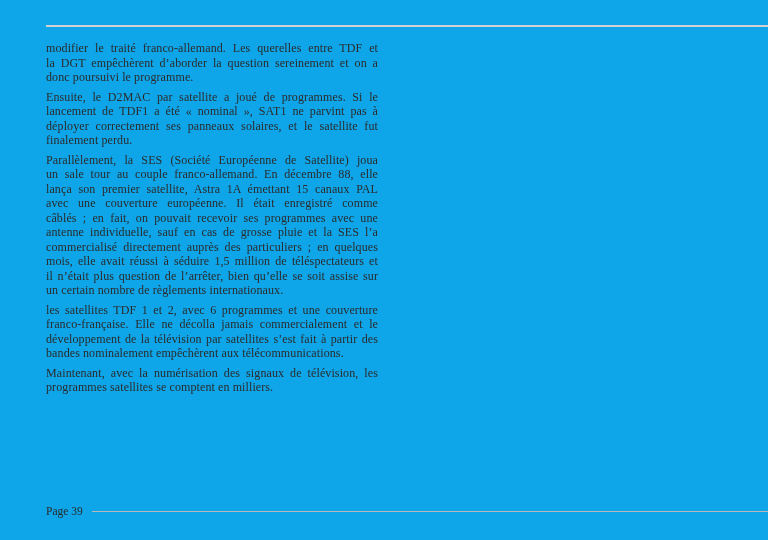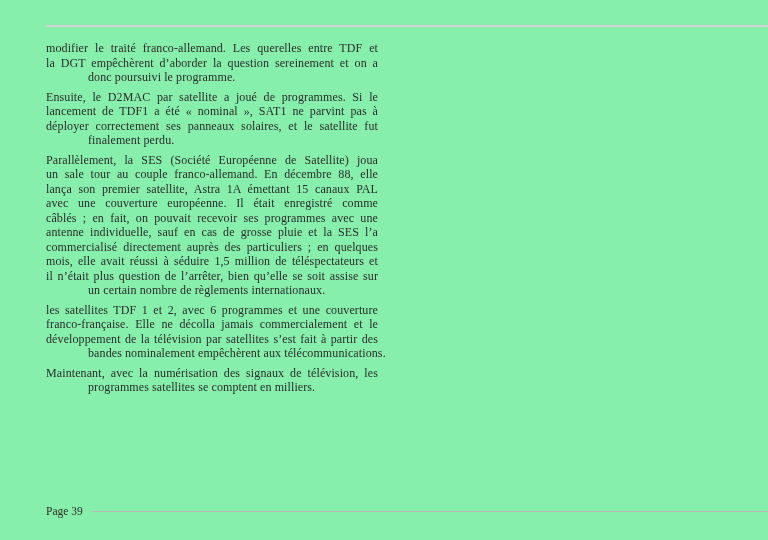--- a/index.html
+++ b/index.html
@@ -4,21 +4,21 @@
 <style>
   html, body {
     margin: 0;
     padding: 0;
     background: #ffffff;
   }
   .page {
     position: relative;
     width: 768px;
     height: 540px;
-    background: #86efac;
+    background: #0ea5e9;
     overflow: hidden;
     font-family: "Liberation Serif", "DejaVu Serif", serif;
   }
   .top-rule {
     position: absolute;
     left: 46px;
     right: 0;
     top: 25px;
     height: 2px;
     background: #d2d2d2;
@@ -38,21 +38,20 @@
   .line {
     display: block;
     line-height: 14.5px;
     text-align: justify;
     text-align-last: justify;
     white-space: nowrap;
     letter-spacing: 0.1px;
   }
   .line.last {
     text-align-last: left;
-    margin-left: 42px;
   }
   .footer {
     position: absolute;
     left: 46px;
     right: 0;
     top: 503px;
     height: 17px;
     display: flex;
     align-items: center;
   }

